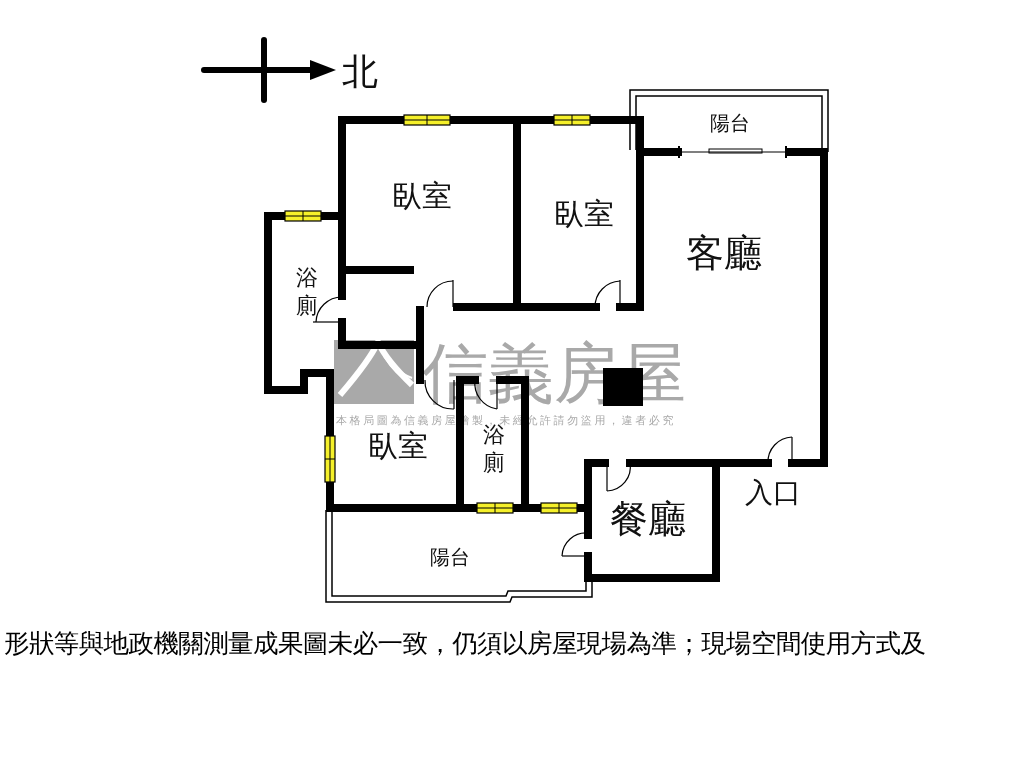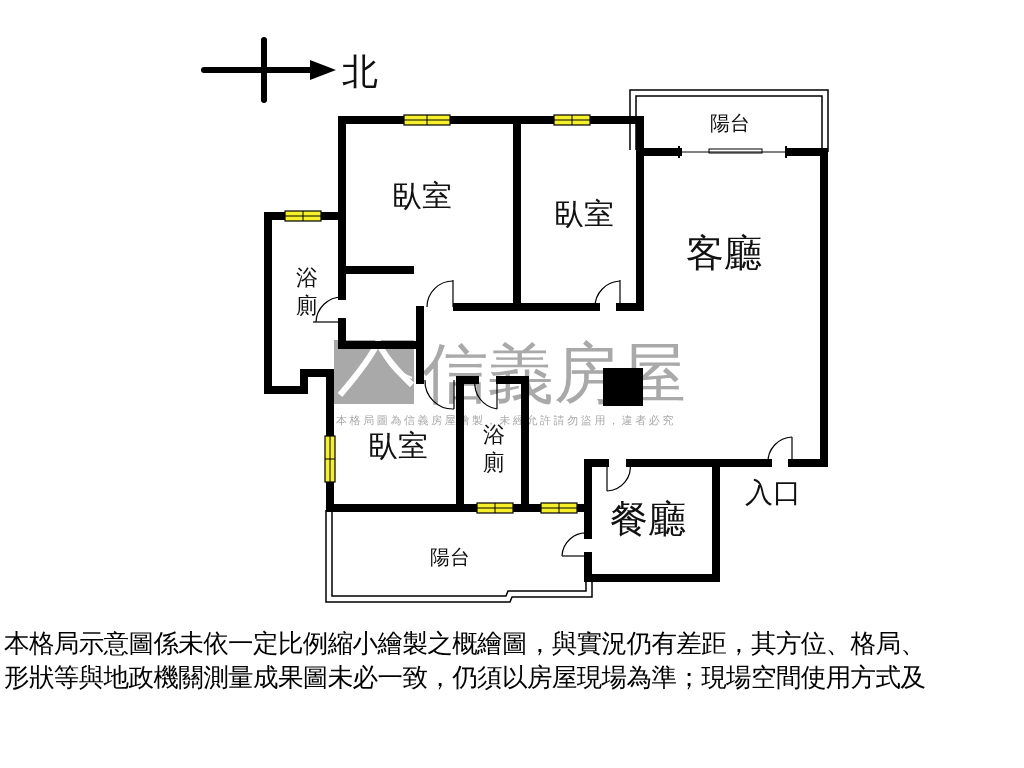--- a/index.html
+++ b/index.html
@@ -166,15 +166,14 @@
   <text class="room-label" x="710" y="130" font-size="20">陽台</text>
   <text class="room-label" x="368" y="456" font-size="30">臥室</text>
   <text class="room-label" x="483" y="442" font-size="22">浴</text>
   <text class="room-label" x="483" y="470" font-size="22">廁</text>
   <text class="room-label" x="430" y="564" font-size="20">陽台</text>
   <text class="room-label" x="610" y="532" font-size="38">餐廳</text>
   <text class="room-label" x="745" y="502" font-size="28">入口</text>
 </svg>
 
 <div id="disclaimer">
-  <div>本格局示意圖係未依一定比例縮小繪製之概繪圖，與實況仍有差距，其方位、格局、</div>
   <div>形狀等與地政機關測量成果圖未必一致，仍須以房屋現場為準；現場空間使用方式及</div>
 </div>
 
 </body></html>

